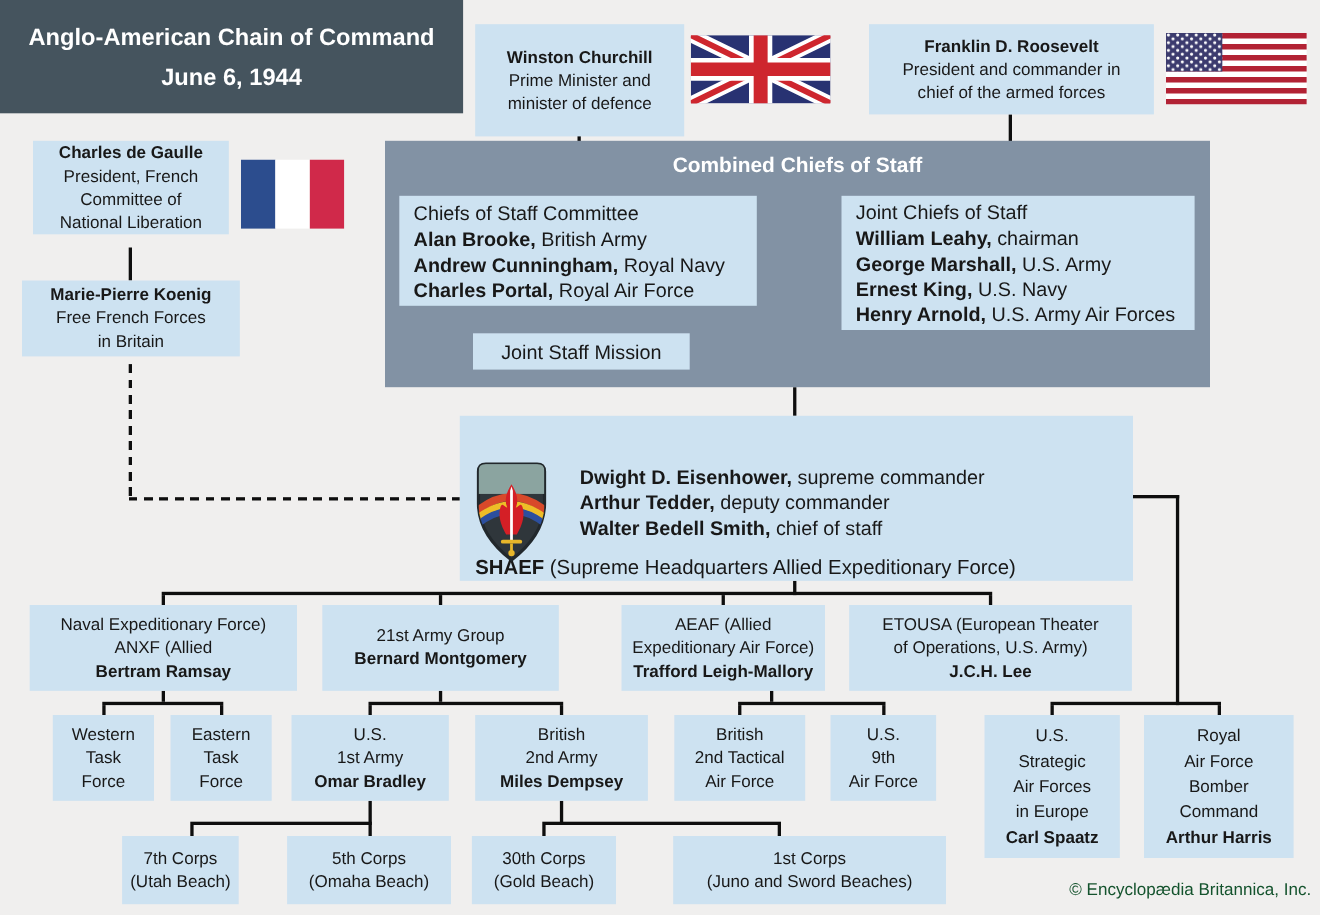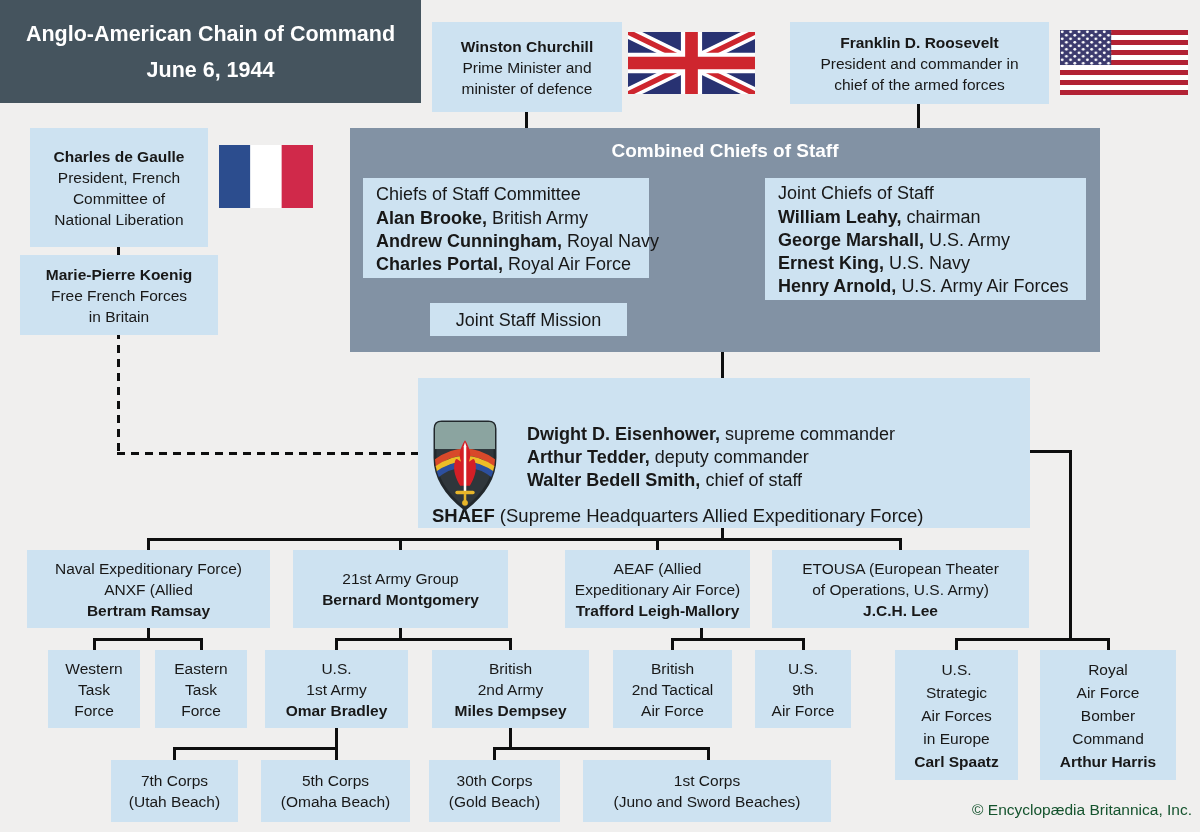--- a/index.html
+++ b/index.html
@@ -79,21 +79,21 @@
   <div class="dash-h" style="left:116.5px;top:452px;width:301px"></div>
   <div class="dash-h" style="left:627px;top:317px;width:111px"></div>
   <div class="dash-v" style="left:735.5px;top:240px;height:80px"></div>
   <div class="dash-h" style="left:735.5px;top:240px;width:30px"></div>
 
   <div class="titlebox">
     <div>Anglo-American Chain of Command</div>
     <div>June 6, 1944</div>
   </div>
 
-  <div class="box" style="left:432px;top:22px;width:190px;height:90px">
+  <div class="box" style="left:432px;top:22px;width:190px;height:102px">
     <div class="b">Winston Churchill</div>
     <div>Prime Minister and</div>
     <div>minister of defence</div>
   </div>
 
   <svg class="flag" style="left:628px;top:32px" width="127" height="62" viewBox="0 0 60 30" preserveAspectRatio="none">
     <rect width="60" height="30" fill="#283272"></rect>
     <path d="M0,0 L60,30 M60,0 L0,30" stroke="#fff" stroke-width="6"></path>
     <path d="M0,0 L60,30 M60,0 L0,30" stroke="#ce262e" stroke-width="2.6"></path>
     <path d="M30,0 V30 M0,15 H60" stroke="#fff" stroke-width="10"></path>
@@ -120,43 +120,43 @@
       <rect y="12.31" width="76" height="3.08"></rect>
         <rect y="18.46" width="76" height="3.08"></rect>
       <rect y="24.62" width="76" height="3.08"></rect>
         <rect y="30.77" width="76" height="3.08"></rect>
       <rect y="36.92" width="76" height="3.08"></rect>
     </g>
     <rect width="30.4" height="21.54" fill="#3c3b6e"></rect>
     <rect width="30.4" height="21.54" fill="url(#stars)"></rect>
   </svg>
 
-  <div class="box" style="left:30px;top:128px;width:178px;height:119px">
+  <div class="box" style="left:30px;top:128px;width:178px;height:85px">
     <div class="b">Charles de Gaulle</div>
     <div>President, French</div>
     <div>Committee of</div>
     <div>National Liberation</div>
   </div>
 
   <svg class="flag" style="left:219px;top:145px" width="94" height="63" viewBox="0 0 30 20" preserveAspectRatio="none">
     <rect width="10" height="20" fill="#2c4d8e"></rect>
     <rect x="10" width="10" height="20" fill="#fff"></rect>
     <rect x="20" width="10" height="20" fill="#d0294a"></rect>
   </svg>
 
-  <div class="box" style="left:20px;top:255px;width:198px;height:80px">
+  <div class="box" style="left:20px;top:255px;width:198px;height:69px">
     <div class="b">Marie-Pierre Koenig</div>
     <div>Free French Forces</div>
     <div>in Britain</div>
   </div>
 
   <div class="panel"></div>
   <div class="panel-title">Combined Chiefs of Staff</div>
 
-  <div class="box left" style="left:363px;top:178px;width:286px;height:100px;padding-left:13px">
+  <div class="box left" style="left:363px;top:178px;width:325px;height:100px;padding-left:13px">
     <div class="hdr">Chiefs of Staff Committee</div>
     <div class="ml"><span class="b">Alan Brooke,</span> <span>British Army</span></div>
     <div class="ml"><span class="b">Andrew Cunningham,</span> <span>Royal Navy</span></div>
     <div class="ml"><span class="b">Charles Portal,</span> <span>Royal Air Force</span></div>
   </div>
 
   <div class="box left" style="left:765px;top:178px;width:321px;height:122px;padding-left:13px">
     <div class="hdr">Joint Chiefs of Staff</div>
     <div class="ml"><span class="b">William Leahy,</span> <span>chairman</span></div>
     <div class="ml"><span class="b">George Marshall,</span> <span>U.S. Army</span></div>
@@ -258,32 +258,32 @@
     <div class="b">Carl Spaatz</div>
   </div>
   <div class="box" style="left:1040px;top:650px;width:136px;height:130px;line-height:23px">
     <div>Royal</div>
     <div>Air Force</div>
     <div>Bomber</div>
     <div>Command</div>
     <div class="b">Arthur Harris</div>
   </div>
 
-  <div class="box" style="left:111px;top:760px;width:127px;height:62px">
+  <div class="box" style="left:111px;top:760px;width:106px;height:62px">
     <div>7th Corps</div>
     <div>(Utah Beach)</div>
   </div>
   <div class="box" style="left:261px;top:760px;width:149px;height:62px">
     <div>5th Corps</div>
     <div>(Omaha Beach)</div>
   </div>
   <div class="box" style="left:429px;top:760px;width:131px;height:62px">
     <div>30th Corps</div>
     <div>(Gold Beach)</div>
   </div>
-  <div class="box" style="left:583px;top:760px;width:248px;height:62px">
+  <div class="box" style="left:612px;top:760px;width:248px;height:62px">
     <div>1st Corps</div>
     <div>(Juno and Sword Beaches)</div>
   </div>
 
   <div class="credit">© Encyclopædia Britannica, Inc.</div>
 
 </div>
 
 </body></html>

